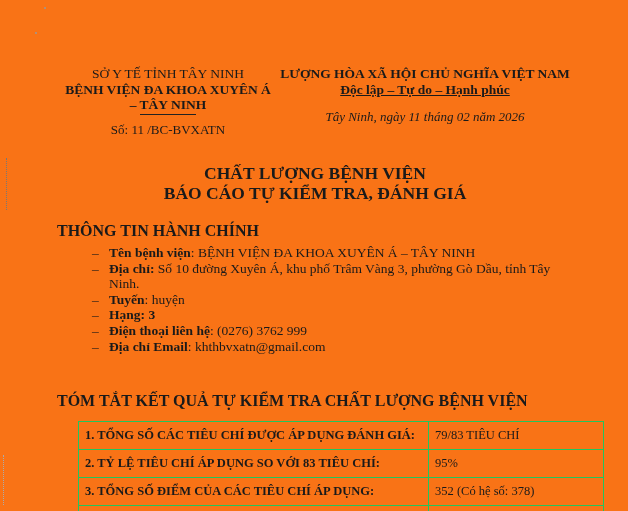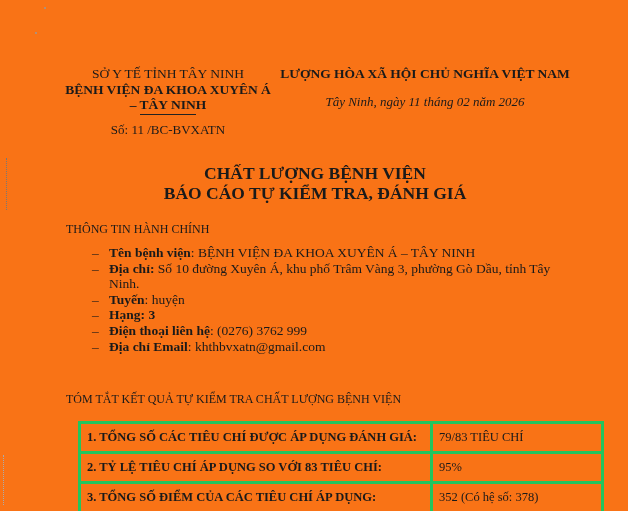--- a/index.html
+++ b/index.html
@@ -92,23 +92,23 @@
       top: 163px;
       width: 390px;
       text-align: center;
       font-weight: bold;
       font-size: 17.5px;
       line-height: 20px;
     }
 
     .section-h {
       position: absolute;
-      left: 66px;
-      font-weight: normal;
-      font-size: 12px;
+      left: 57px;
+      font-weight: bold;
+      font-size: 16px;
       white-space: nowrap;
     }
     .sec1 { top: 222px; }
     .sec2 { top: 392px; }
 
     .info-list {
       position: absolute;
       left: 92px;
       top: 245px;
       width: 470px;
@@ -131,21 +131,21 @@
 
     .summary-table {
       position: absolute;
       left: 78px;
       top: 421px;
       width: 526px;
       border-collapse: collapse;
       font-size: 12.5px;
     }
     .summary-table td {
-      border: 3px solid #22c55e;
+      border: 1px solid #22c55e;
       height: 27px;
       padding: 0 6px;
       vertical-align: middle;
       white-space: nowrap;
     }
     .summary-table td.k {
       width: 337px;
       font-weight: bold;
     }
     .summary-table td.v {
@@ -165,20 +165,21 @@
   <div class="hdr-left">
     <div class="l1">SỞ Y TẾ TỈNH TÂY NINH</div>
     <div class="l2">BỆNH VIỆN ĐA KHOA XUYÊN Á</div>
     <div class="l3">– TÂY NINH</div>
     <div class="underline-bar"></div>
     <div class="docno">Số: 11 /BC-BVXATN</div>
   </div>
 
   <div class="hdr-right">
     <div class="nation">LƯỢNG HÒA XÃ HỘI CHỦ NGHĨA VIỆT NAM</div>
+    <div><span class="motto">Độc lập – Tự do – Hạnh phúc</span></div>
     <div class="dateline">Tây Ninh, ngày 11 tháng 02 năm 2026</div>
   </div>
 
   <div class="title">
     <div>CHẤT LƯỢNG BỆNH VIỆN</div>
     <div>BÁO CÁO TỰ KIỂM TRA, ĐÁNH GIÁ</div>
   </div>
 
   <div class="section-h sec1">THÔNG TIN HÀNH CHÍNH</div>
 

